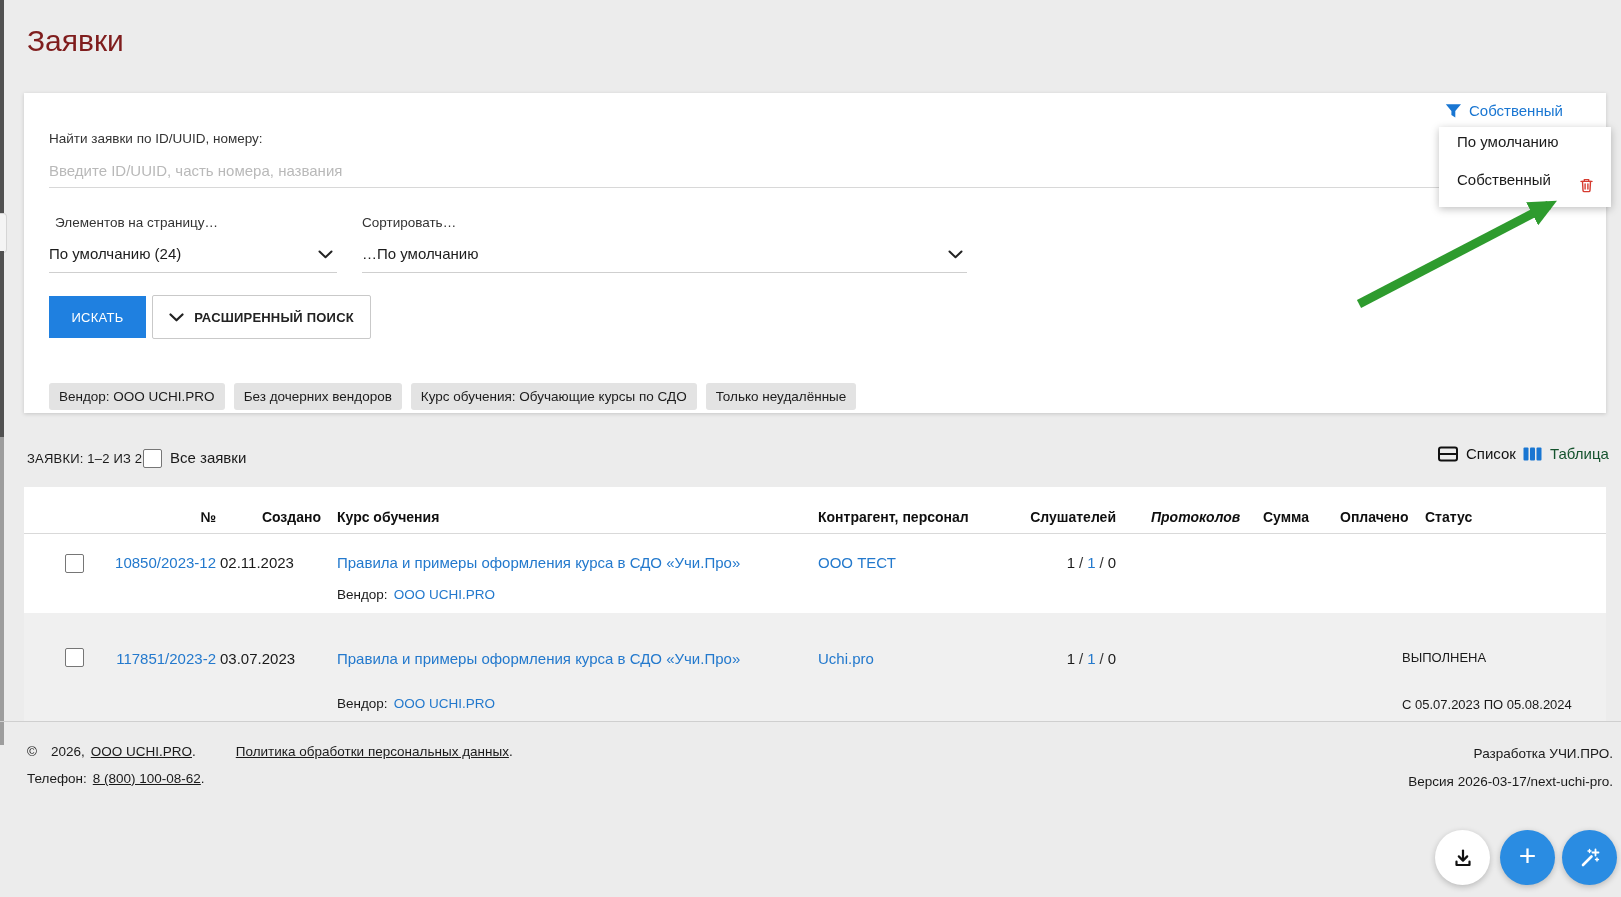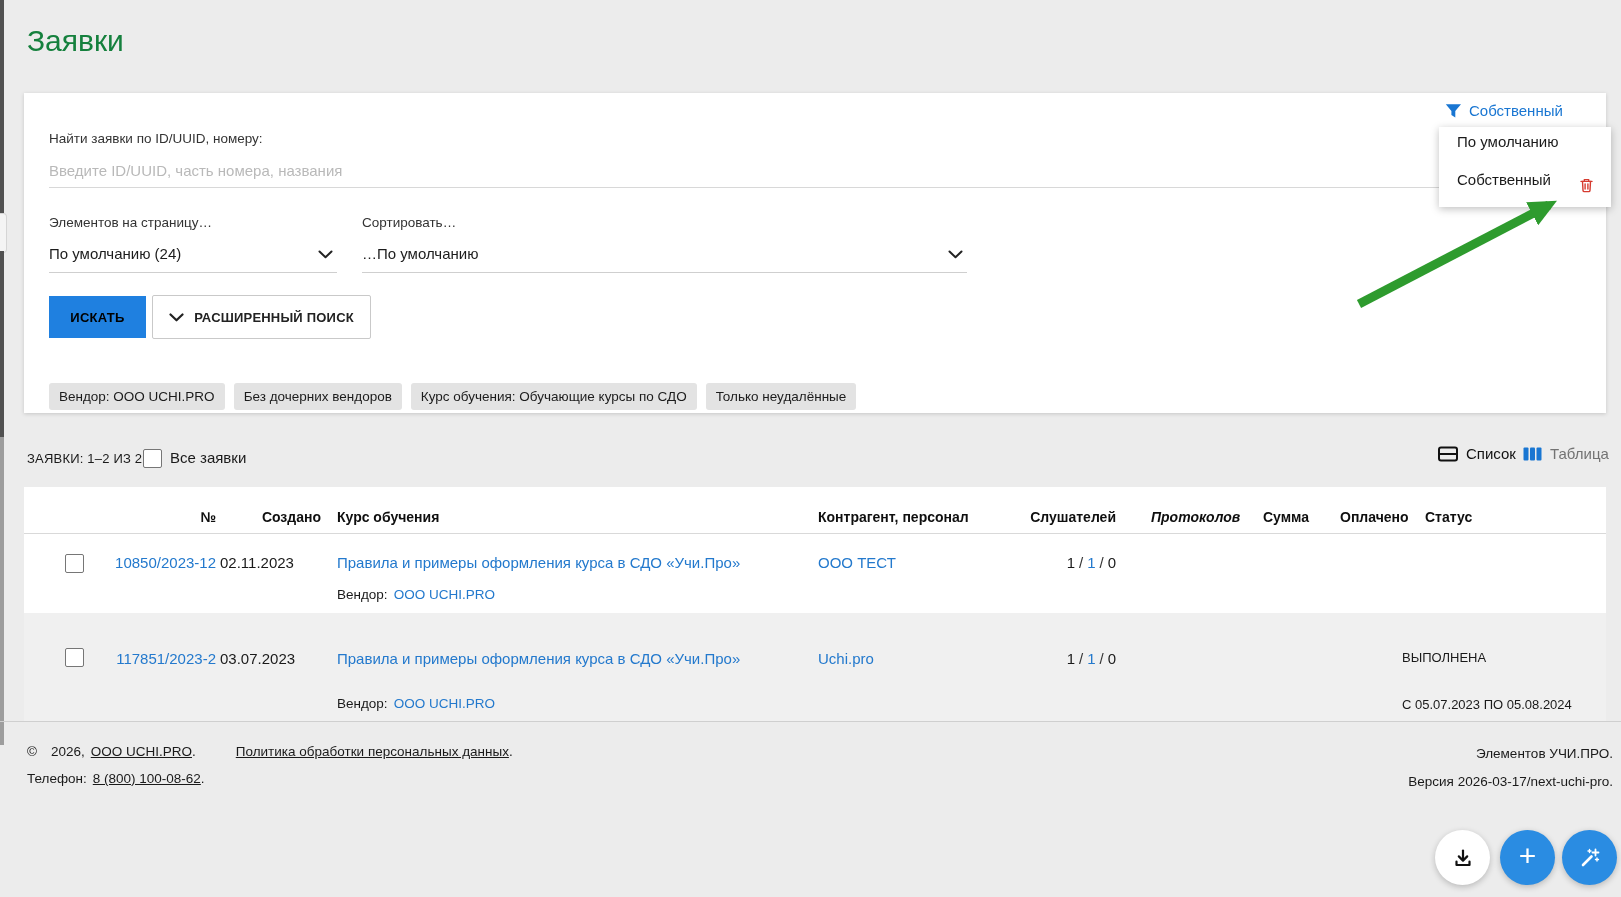--- a/index.html
+++ b/index.html
@@ -6,36 +6,36 @@
   body{font-family:"Liberation Sans", sans-serif; background:#ececec;}
   .screen{position:relative;width:1621px;height:897px;background:#ececec;overflow:hidden;}
 
   
   .edge{position:absolute;left:0;width:4px;}
   .edge.dark1{top:0;height:213px;background:#515151;}
   .edge.handle{top:213px;height:38px;width:6px;background:#f4f4f4;border:1px solid #d5d5d5;border-left:none;border-radius:0 4px 4px 0;}
   .edge.dark2{top:251px;height:186px;background:#515151;}
   .edge.mid{top:437px;height:308px;background:#9d9d9d;}
 
-  .page-title{position:absolute;left:27px;top:24px;font-size:30px;font-weight:400;color:#15803d;margin:0;}
+  .page-title{position:absolute;left:27px;top:24px;font-size:30px;font-weight:400;color:#7f1d1d;margin:0;}
 
   
   .filter-panel{position:absolute;left:24px;top:93px;width:1582px;height:320px;background:#ffffff;box-shadow:0 1px 4px rgba(0,0,0,0.16);}
   .f-label{position:absolute;font-size:13.5px;color:#333;}
   .search-label{left:25px;top:38px;}
   .search-input{position:absolute;left:25px;top:60px;width:1532px;height:34px;border:none;border-bottom:1px solid #d8d8d8;outline:none;font-size:15px;color:#222;font-family:"Liberation Sans",sans-serif;background:transparent;padding:0;}
   .search-input::placeholder{color:#b9b9b9;opacity:1;}
-  .perpage-label{left:25px;top:122px;}
+  .perpage-label{left:31px;top:122px;}
   .sort-label{left:338px;top:122px;}
   .select{position:absolute;top:146px;height:33px;border-bottom:1px solid #cfcfcf;font-size:15px;color:#1c1c1c;}
   .select .val{position:absolute;left:0;top:6px;}
   .select .chev{position:absolute;right:4px;top:11px;}
   .select.perpage{left:25px;width:288px;}
   .select.sort{left:338px;width:605px;}
-  .btn-search{position:absolute;left:25px;top:203px;width:97px;height:42px;background:#1f80e0;color:#000000;border:none;font-size:13px;font-weight:700;letter-spacing:0.3px;font-family:"Liberation Sans",sans-serif;cursor:pointer;}
+  .btn-search{position:absolute;left:25px;top:203px;width:97px;height:42px;background:#1f80e0;color:#ffffff;border:none;font-size:13px;font-weight:400;letter-spacing:0.3px;font-family:"Liberation Sans",sans-serif;cursor:pointer;}
   .btn-advanced{position:absolute;left:128px;top:202px;width:219px;height:44px;background:#fff;border:1px solid #c9c9c9;border-radius:2px;font-size:13px;font-weight:700;color:#222;letter-spacing:0.2px;font-family:"Liberation Sans",sans-serif;display:flex;align-items:center;justify-content:center;gap:10px;cursor:pointer;}
   .chips{position:absolute;left:25px;top:290px;display:flex;gap:9px;}
   .chip{background:#e3e3e3;border-radius:3px;padding:6px 10px;font-size:13.5px;color:#1c1c1c;white-space:nowrap;}
 
   
   .preset{position:absolute;left:1445px;top:102px;display:flex;align-items:center;gap:7px;cursor:pointer;}
   .preset .lbl{font-size:15px;color:#1976d2;}
   .dropdown{position:absolute;left:1439px;top:127px;width:172px;height:80px;background:#fff;box-shadow:0 2px 8px rgba(0,0,0,0.25);z-index:20;}
   .dd-item{position:absolute;left:18px;font-size:15px;color:#1a1a1a;cursor:pointer;}
   .dd-item.i0{top:133px;}
@@ -43,21 +43,21 @@
   .dd-trash{position:absolute;left:1580px;top:178px;z-index:21;cursor:pointer;}
 
   
   .results-count{position:absolute;left:27px;top:451px;font-size:13px;color:#1a1a1a;letter-spacing:0.2px;}
   .all-check{position:absolute;left:143px;top:449px;}
   .all-label{position:absolute;left:170px;top:449px;font-size:15px;color:#1a1a1a;}
   .view-toggle{position:absolute;top:445px;display:flex;align-items:center;gap:8px;cursor:pointer;text-align:center;}
   .view-list{left:1438px;}
   .view-table{left:1523px;}
   .view-toggle .tl{font-size:15px;color:#111;}
-  .view-table .tl{color:#737373;}
+  .view-table .tl{color:#14532d;}
 
   input[type="checkbox"]{appearance:none;-webkit-appearance:none;width:19px;height:19px;border:1px solid #767676;border-radius:2px;background:#fff;margin:0;cursor:pointer;}
 
   
   .table{position:absolute;left:24px;top:487px;width:1582px;}
   .t-head{position:relative;height:46px;background:#fff;border-bottom:1px solid #d9d9d9;}
   .t-head .hc{position:absolute;bottom:8px;font-size:14px;font-weight:700;color:#0f0f0f;white-space:nowrap;}
   .t-row{position:relative;}
   .row-1{height:79px;background:#fff;}
   .row-2{height:109px;background:#f0f0f0;}
@@ -264,21 +264,21 @@
   <div class="footer-sep"></div>
   <div class="footer-left">
     <div>
       <span class="sp2">©</span><span class="sp1">2026,</span><a class="flink">ООО UCHI.PRO</a><span>.</span><a class="flink gap-pol">Политика обработки персональных данных</a><span>.</span>
     </div>
     <div class="row2f">
       <span class="sp1">Телефон:</span><a class="flink">8 (800) 100-08-62</a><span>.</span>
     </div>
   </div>
   <div class="footer-right">
-    <div>Элементов УЧИ.ПРО.</div>
+    <div>Разработка УЧИ.ПРО.</div>
     <div class="row2f">Версия 2026-03-17/next-uchi-pro.</div>
   </div>
 
   <div class="fab fab-download">
     <span>
       <svg width="22" height="22" viewBox="0 0 22 22">
           <g stroke="#111" stroke-width="2.2" fill="none" stroke-linecap="round" stroke-linejoin="round">
             <path d="M11 3.5 V13"></path>
             <path d="M6.8 9.4 L11 13.6 L15.2 9.4"></path>
             <path d="M4.5 14.5 V18 H17.5 V14.5"></path>

